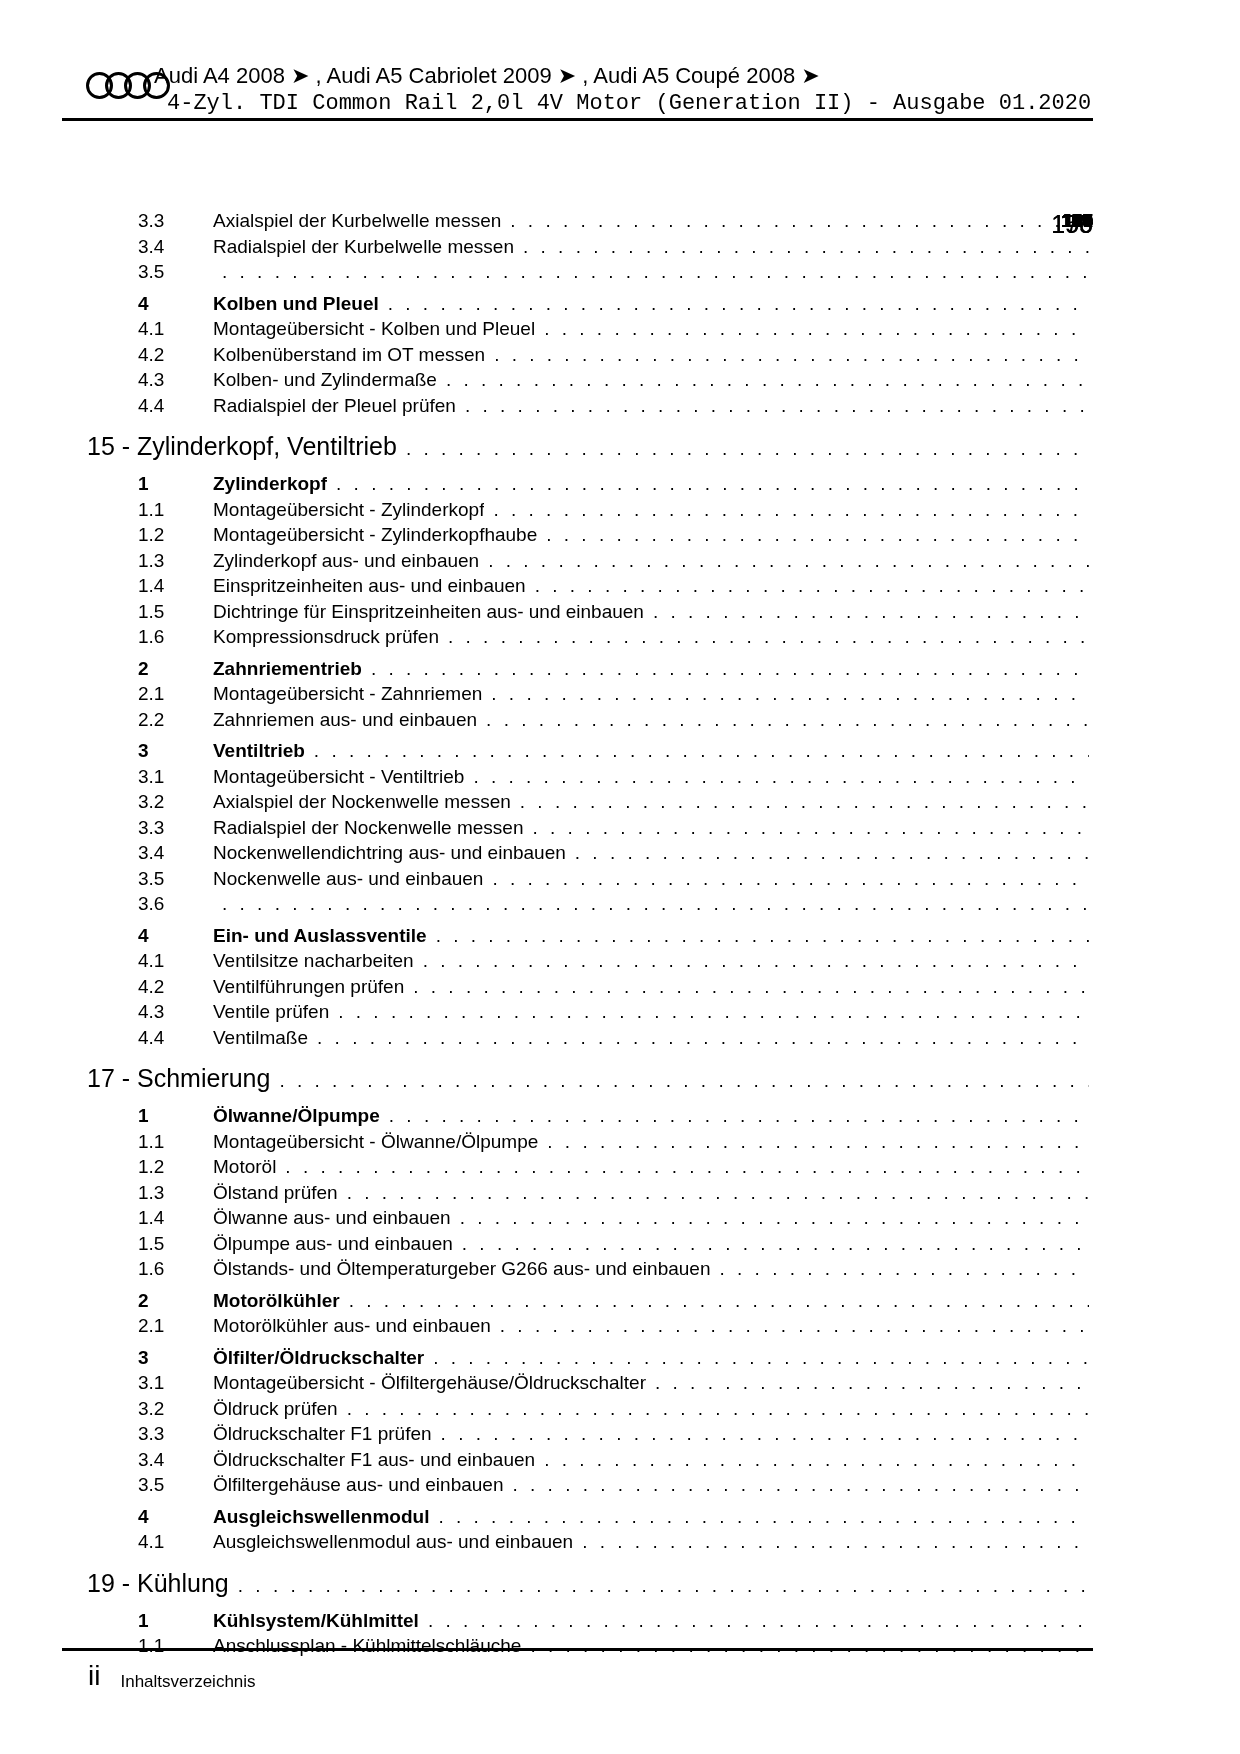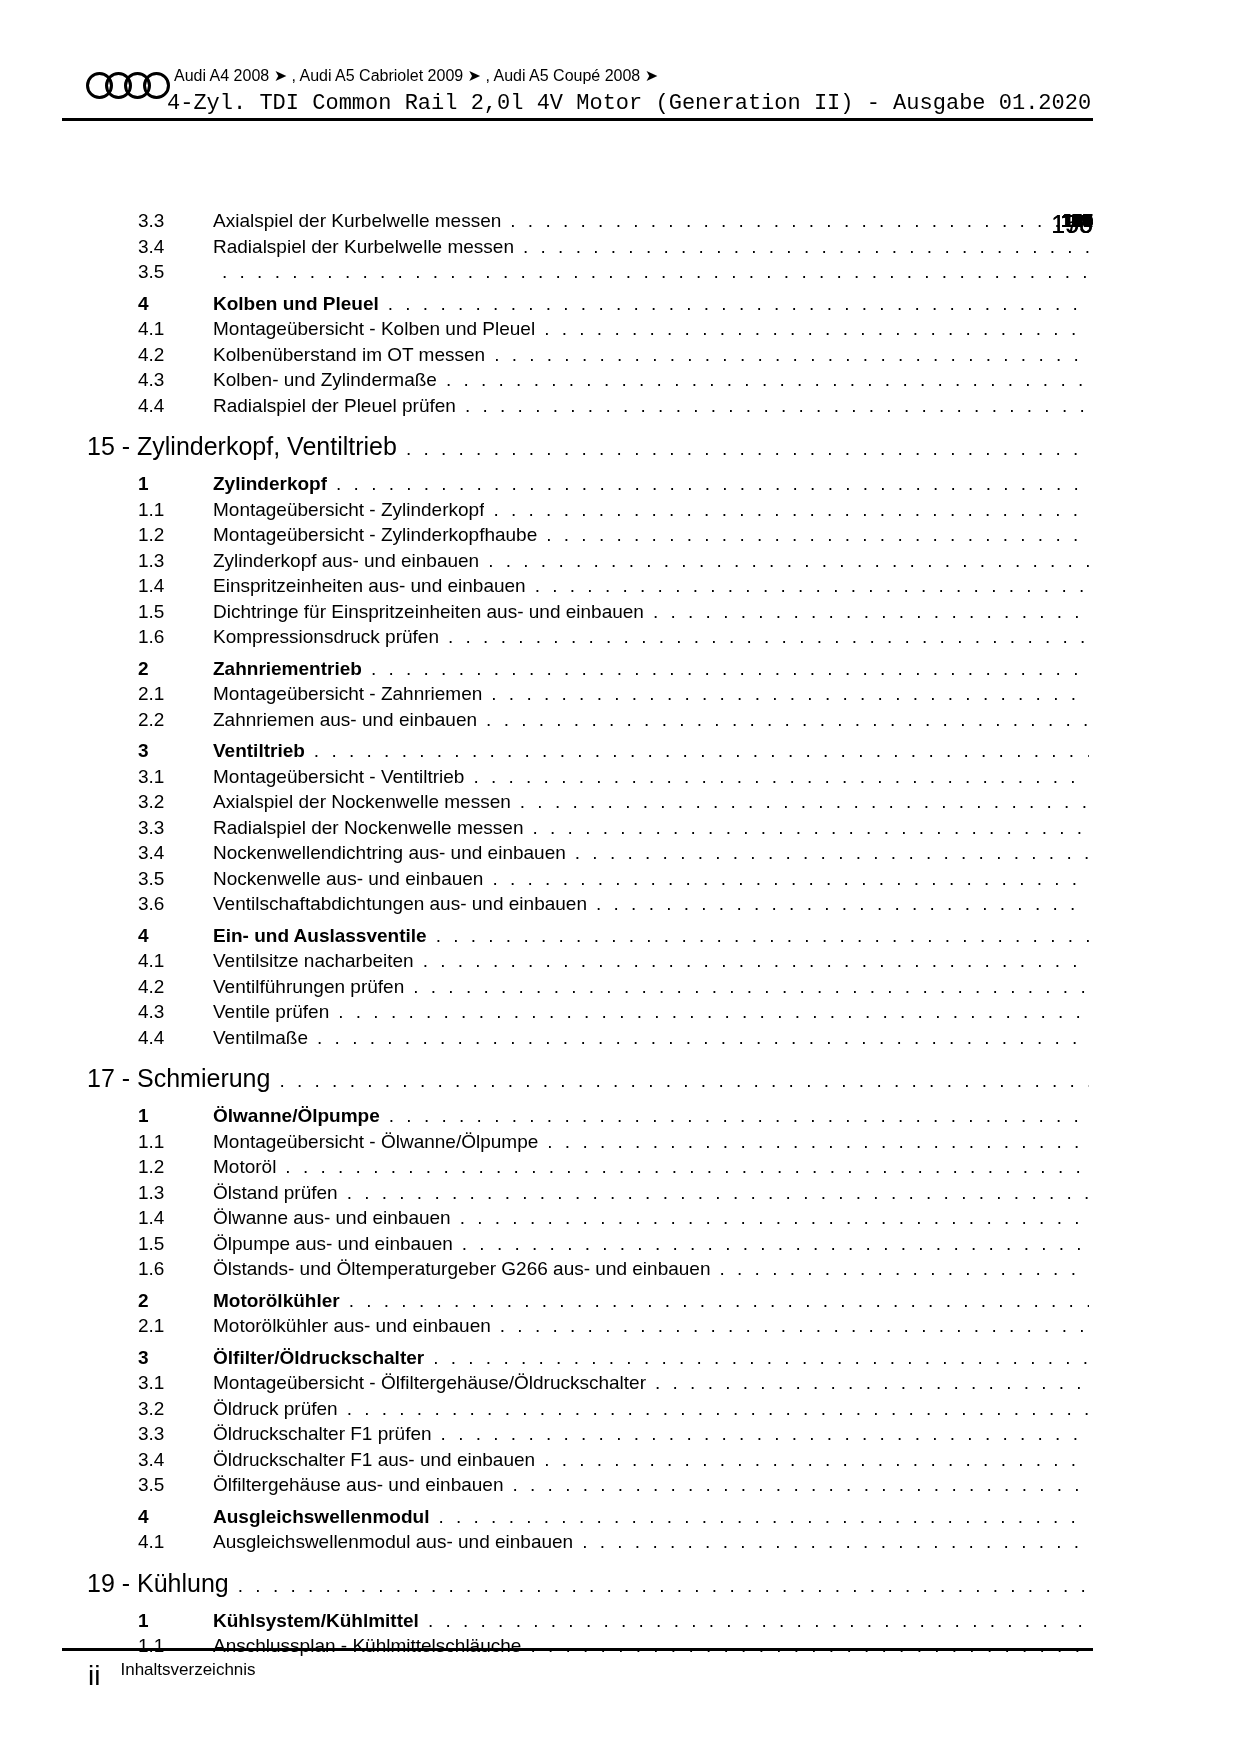--- a/index.html
+++ b/index.html
@@ -7,21 +7,21 @@
     width:1240px;height:1754px;background:#ffffff;color:#000000;
     font-family:"Liberation Sans","DejaVu Sans",sans-serif;
     position:relative;overflow:hidden;
   }
   .page{position:absolute;inset:0;}
 
   
   .hdr-logo{position:absolute;left:86px;top:72px;display:flex;align-items:center;}
   .hdr-logo .ring{width:21px;height:21px;border:3px solid #000;border-radius:50%;flex:0 0 auto;}
   .hdr-logo .ring + .ring{margin-left:-8px;}
-  .hdr-line1{position:absolute;left:174px;top:62px;font-size:16px;line-height:27px;white-space:nowrap;}
+  .hdr-line1{position:absolute;left:154px;top:62px;font-size:22px;line-height:27px;white-space:nowrap;}
   .hdr-line2{position:absolute;left:167px;top:90px;font-size:22px;line-height:27px;white-space:nowrap;font-family:Liberation Mono, monospace;}
   .hdr-rule{position:absolute;left:62px;top:118px;width:1031px;height:3px;background:#000;}
 
   
   .toc{position:absolute;left:62px;top:170px;width:1031px;margin-top:38px;}
   .row{display:flex;align-items:baseline;font-size:19px;line-height:25.5px;}
   .row .num{flex:0 0 75px;margin-left:76px;white-space:nowrap;}
   .row .title{flex:0 1 auto;white-space:nowrap;overflow:hidden;}
   .row .leader{flex:1 1 0;overflow:hidden;white-space:nowrap;margin:0 4px 0 9px;font-weight:normal;}
   .row .leader::after{
@@ -29,21 +29,21 @@
     letter-spacing:3.5px;font-size:19px;
   }
   .row .page{flex:0 0 auto;min-width:36px;text-align:right;white-space:nowrap;}
   .row.section{font-weight:bold;margin-top:6px;}
   .row.chapter{font-size:25px;line-height:33px;margin-top:12px;margin-bottom:6px;}
   .row.chapter .title{margin-left:25px;}
   .row.chapter .page{font-size:25px;}
 
   
   .ftr-rule{position:absolute;left:62px;top:1648px;width:1031px;height:3px;background:#000;}
-  .ftr{position:absolute;left:88px;top:1660px;display:flex;align-items:flex-start;gap:20px;}
+  .ftr{position:absolute;left:88px;top:1660px;display:flex;align-items:flex-end;gap:20px;}
   .ftr .folio{font-size:28px;line-height:32px;}
   .ftr .label{font-size:17px;}
 </style>
 </head>
 <body>
 
 <div class="page">
 
   <div class="hdr-logo">
     <span class="ring"></span>
@@ -199,21 +199,20 @@
         <span class="page">131</span>
       </div>
       <div class="row sub">
         <span class="num">3.5</span>
         <span class="title">Nockenwelle aus- und einbauen</span>
         <span class="leader"></span>
         <span class="page">133</span>
       </div>
       <div class="row sub">
         <span class="num">3.6</span>
-        <span class="title">Ventilschaftabdichtungen aus- und einbauen</span>
         <span class="leader"></span>
         <span class="page">140</span>
       </div>
       <div class="row section">
         <span class="num">4</span>
         <span class="title">Ein- und Auslassventile</span>
         <span class="leader"></span>
         <span class="page">148</span>
       </div>
       <div class="row sub">

